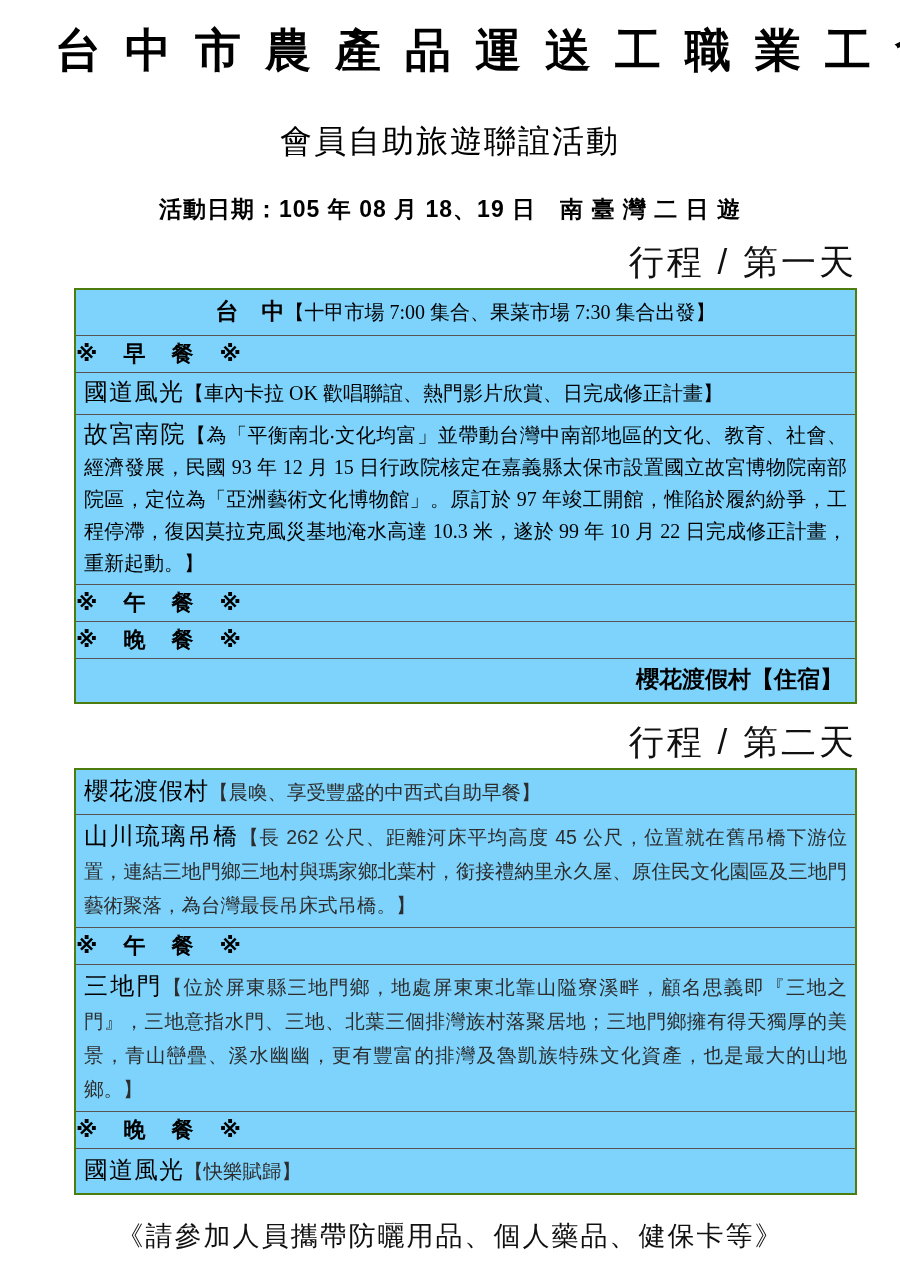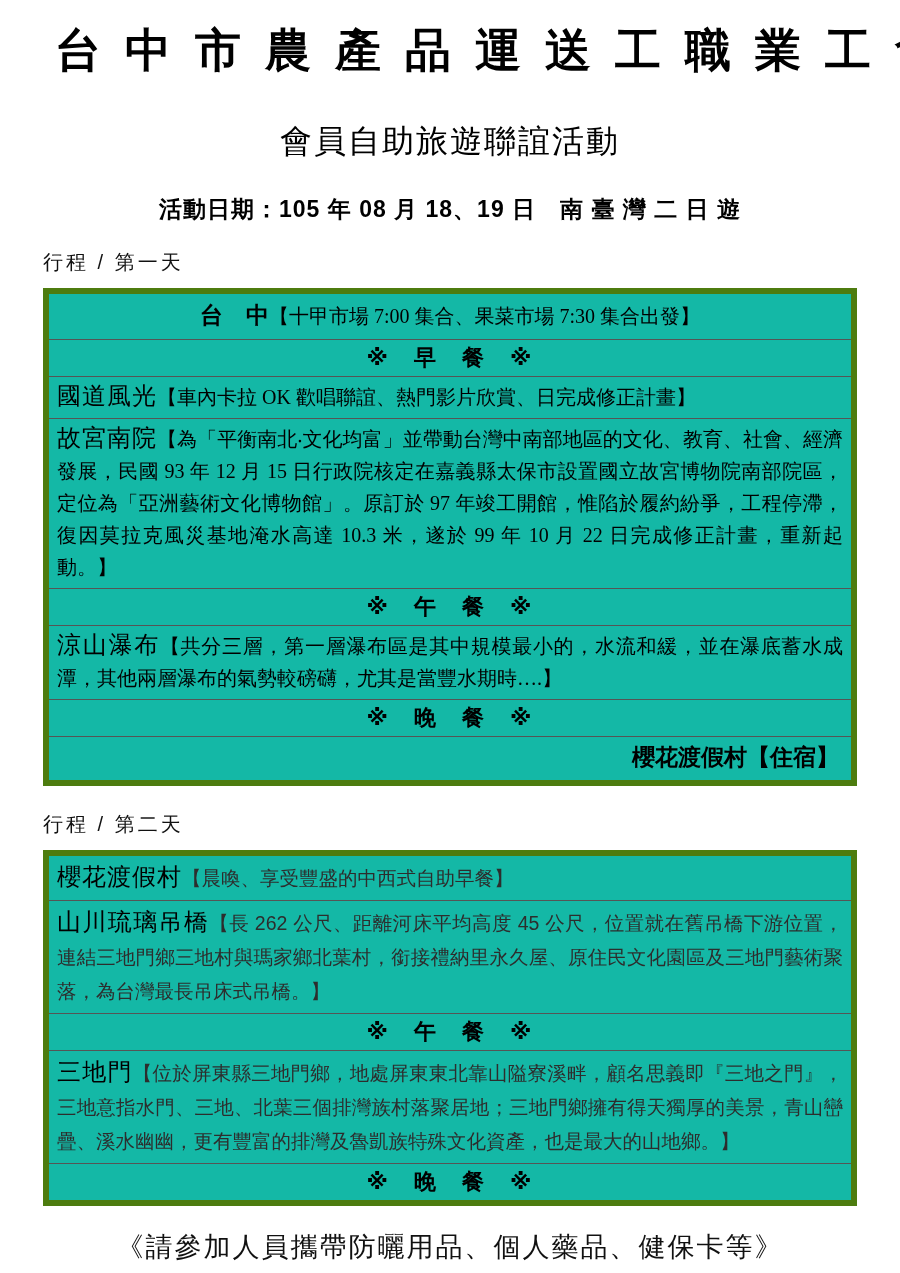--- a/index.html
+++ b/index.html
@@ -37,32 +37,33 @@
   }
   .date-line {
     text-align: center;
     font-size: 23px;
     font-weight: bold;
     letter-spacing: 1px;
     line-height: 30px;
     margin-top: 34px;
   }
   .section-heading {
-    text-align: left;
-    font-size: 20px;
+    text-align: right;
+    font-size: 35px;
     font-weight: normal;
     letter-spacing: 3px;
     line-height: 32px;
     margin-top: 22px;
     margin-bottom: 10px;
     color: #111;
   }
   .itinerary-table {
-    border: 6px solid #4d7c0f;
-    background: #14b8a6;
+    border: 2px solid #4d7c0f;
+    background: #7dd3fc;
+    margin-left: 31px;
   }
   .row {
     border-top: 1px solid #555;
     box-sizing: border-box;
   }
   .row:first-child { border-top: none; }
 
   .row-station {
     text-align: center;
     padding: 8px 0;
@@ -71,21 +72,20 @@
   .row-station .row-label {
     font-size: 23px;
     font-weight: bold;
     font-family: "Liberation Serif", "DejaVu Serif", serif;
   }
   .row-station .row-desc {
     font-size: 20px;
     font-family: "Liberation Serif", "DejaVu Serif", serif;
   }
   .row-meal {
-    text-align: center;
     font-weight: bold;
     font-size: 22px;
     line-height: 26px;
     padding: 5px 0;
     letter-spacing: 2px;
   }
   .row-spot {
     text-align: justify;
     padding: 4px 8px;
   }
@@ -138,30 +138,30 @@
   <div class="date-line">活動日期：105 年 08 月 18、19 日　南 臺 灣 二 日 遊</div>
 
   <div class="section-heading">行程 / 第一天</div>
 
   <div class="itinerary-table t1">
       <div class="row row-station"><span class="row-label">台　中</span><span class="row-desc">【十甲市場 7:00 集合、果菜市場 7:30 集合出發】</span></div>
       <div class="row row-meal"><span>※　早　餐　※</span></div>
       <div class="row row-spot"><span class="row-label">國道風光</span><span class="row-desc">【車內卡拉 OK 歡唱聯誼、熱門影片欣賞、日完成修正計畫】</span></div>
       <div class="row row-spot"><span class="row-label">故宮南院</span><span class="row-desc">【為「平衡南北‧文化均富」並帶動台灣中南部地區的文化、教育、社會、經濟發展，民國 93 年 12 月 15 日行政院核定在嘉義縣太保市設置國立故宮博物院南部院區，定位為「亞洲藝術文化博物館」。原訂於 97 年竣工開館，惟陷於履約紛爭，工程停滯，復因莫拉克風災基地淹水高達 10.3 米，遂於 99 年 10 月 22 日完成修正計畫，重新起動。】</span></div>
       <div class="row row-meal"><span>※　午　餐　※</span></div>
-      <div class="row row-spot"><span class="row-label">涼山瀑布</span><span class="row-desc">【共分三層，第一層瀑布區是其中規模最小的，水流和緩，並在瀑底蓄水成潭，其他兩層瀑布的氣勢較磅礴，尤其是當豐水期時….】</span></div>
       <div class="row row-meal"><span>※　晚　餐　※</span></div>
       <div class="row row-stay"><span class="row-label">櫻花渡假村</span><span class="row-desc">【住宿】</span></div>
     </div>
 
   <div class="section-heading">行程 / 第二天</div>
 
   <div class="itinerary-table t2">
       <div class="row row-spot"><span class="row-label">櫻花渡假村</span><span class="row-desc">【晨喚、享受豐盛的中西式自助早餐】</span></div>
       <div class="row row-spot"><span class="row-label">山川琉璃吊橋</span><span class="row-desc">【長 262 公尺、距離河床平均高度 45 公尺，位置就在舊吊橋下游位置，連結三地門鄉三地村與瑪家鄉北葉村，銜接禮納里永久屋、原住民文化園區及三地門藝術聚落，為台灣最長吊床式吊橋。】</span></div>
       <div class="row row-meal"><span>※　午　餐　※</span></div>
       <div class="row row-spot"><span class="row-label">三地門</span><span class="row-desc">【位於屏東縣三地門鄉，地處屏東東北靠山隘寮溪畔，顧名思義即『三地之門』，三地意指水門、三地、北葉三個排灣族村落聚居地；三地門鄉擁有得天獨厚的美景，青山巒疊、溪水幽幽，更有豐富的排灣及魯凱族特殊文化資產，也是最大的山地鄉。】</span></div>
       <div class="row row-meal"><span>※　晚　餐　※</span></div>
+      <div class="row row-spot"><span class="row-label">國道風光</span><span class="row-desc">【快樂賦歸】</span></div>
     </div>
 
   <div class="footer-note">《請參加人員攜帶防曬用品、個人藥品、健保卡等》</div>
 
 </div>
 
 </body></html>

